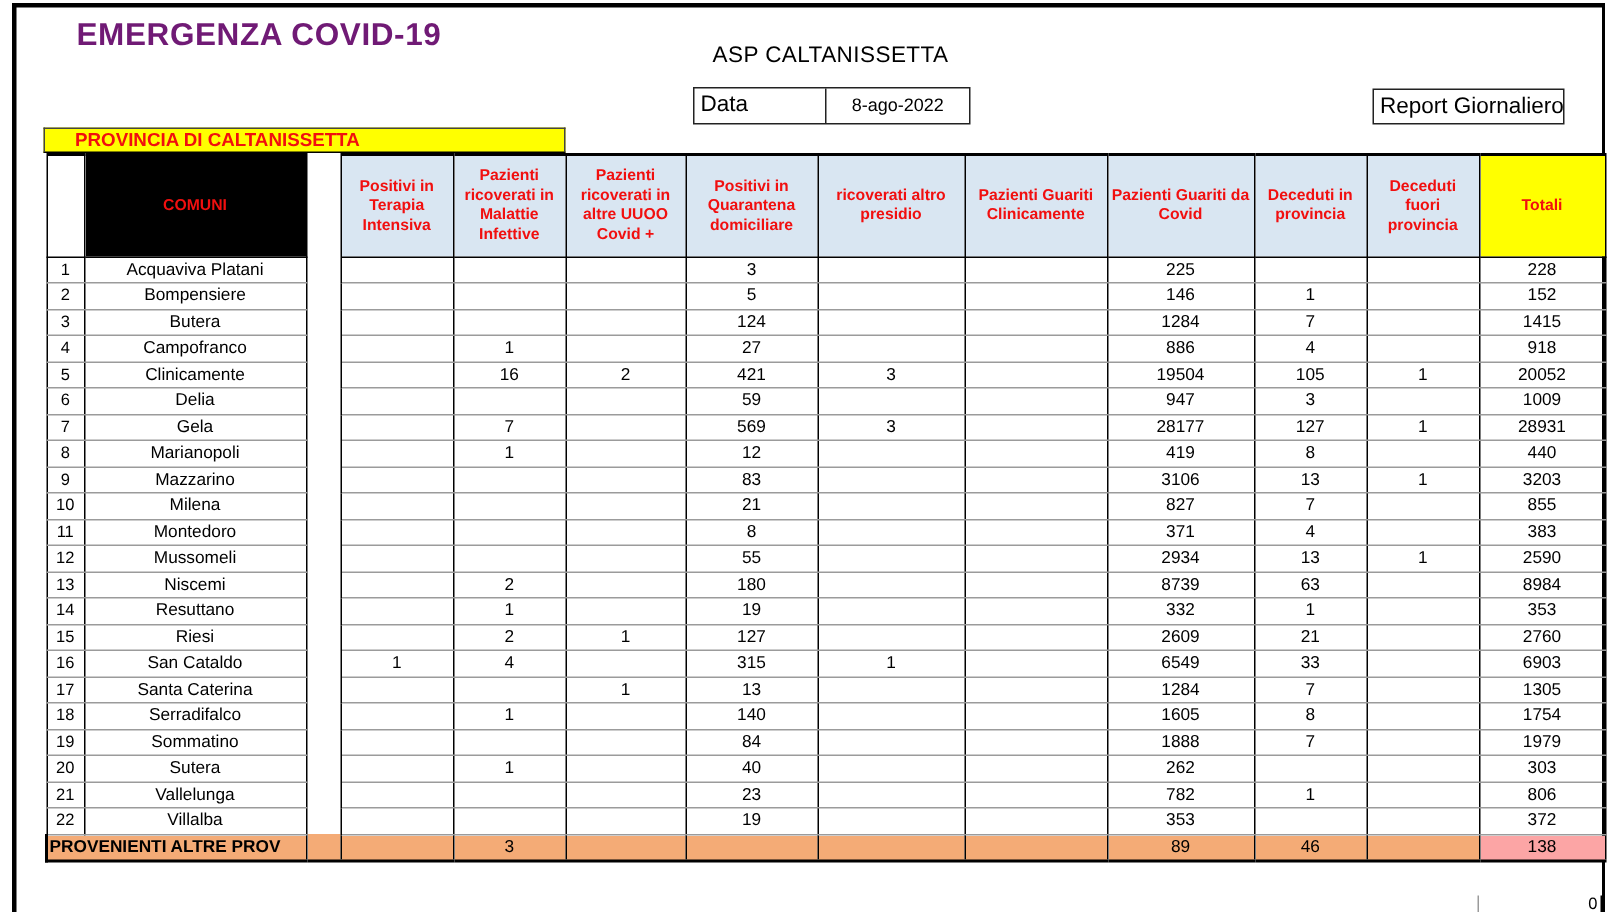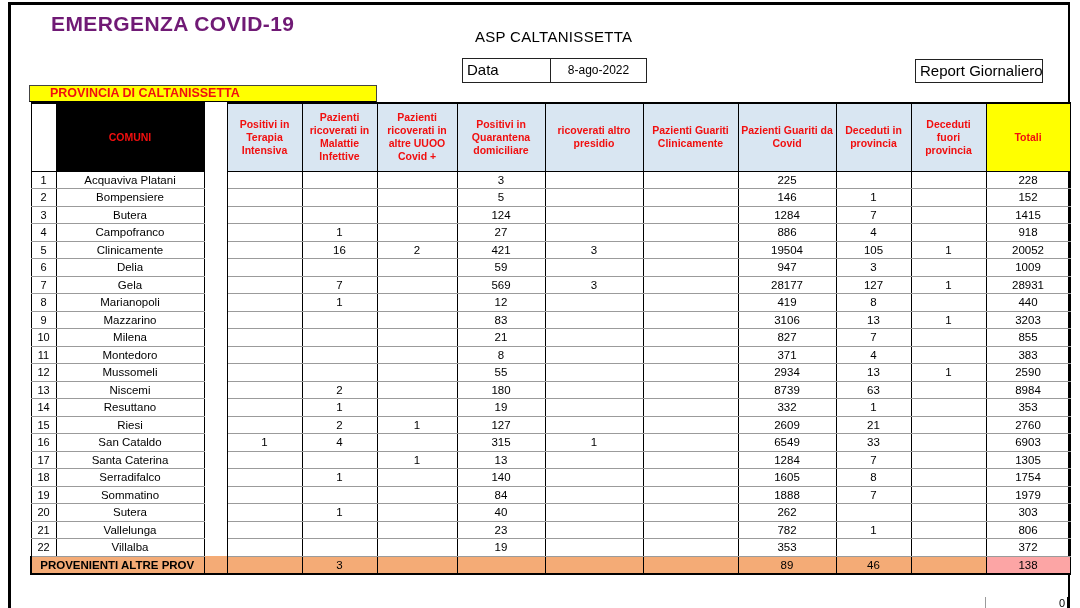--- a/index.html
+++ b/index.html
@@ -70,21 +70,21 @@
   th.first { border-left:2px solid #000; }
   
   .sp { border-top-style:hidden !important; border-bottom-style:hidden !important; background:#fff; }
   
   tr.footer td {
     background:#f4ab76; height:18px; font-weight:700;
     border-top:1.5px solid #3a3a3a; border-bottom:2px solid #000;
   }
   tr.footer td.sp2 { background:#f4ab76; }
   tr.footer td.tot { background:#fca5a5; font-weight:400; }
-  tr.footer td.flabel { text-align:center; padding-left:1px; border-left:2px solid #000; border-right:1px solid #000; white-space:nowrap; }
+  tr.footer td.flabel { text-align:left; padding-left:1px; border-left:2px solid #000; border-right:1px solid #000; white-space:nowrap; }
   tr.footer td:not(.flabel):not(.tot) { font-weight:400; }
   .partial-cell {
     position:absolute; left:985px; top:597px; width:84px; height:11px;
     border-left:1px solid #9b9b9b; border-right:2px solid #000;
     font-size:11px; line-height:12px; text-align:right; padding-right:2px;
     overflow:hidden;
   }
 </style>
 </head>
 <body>

